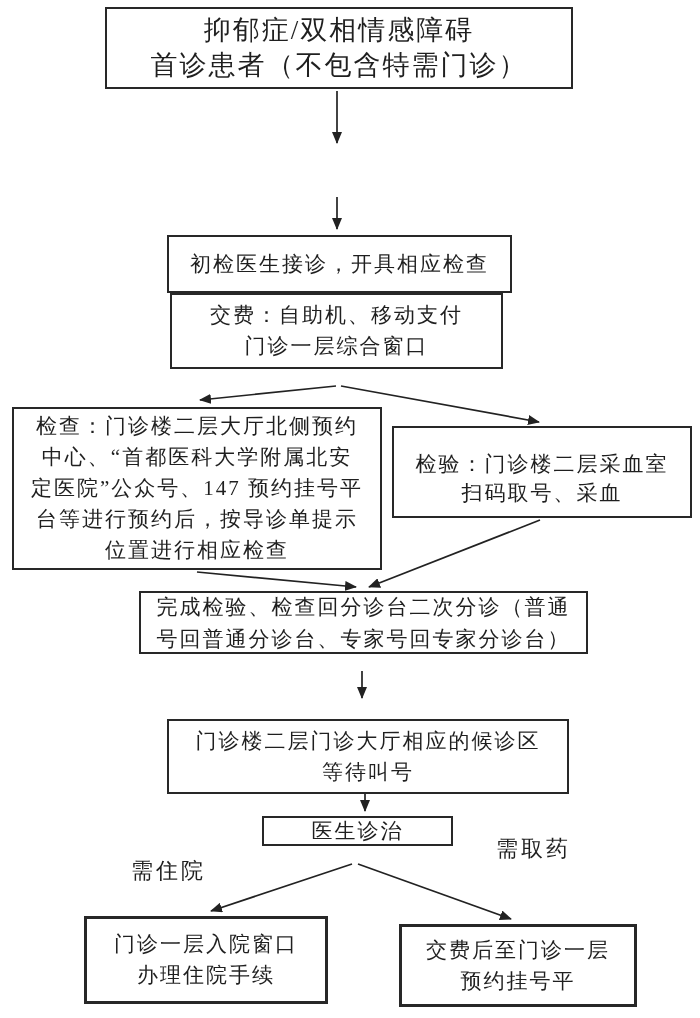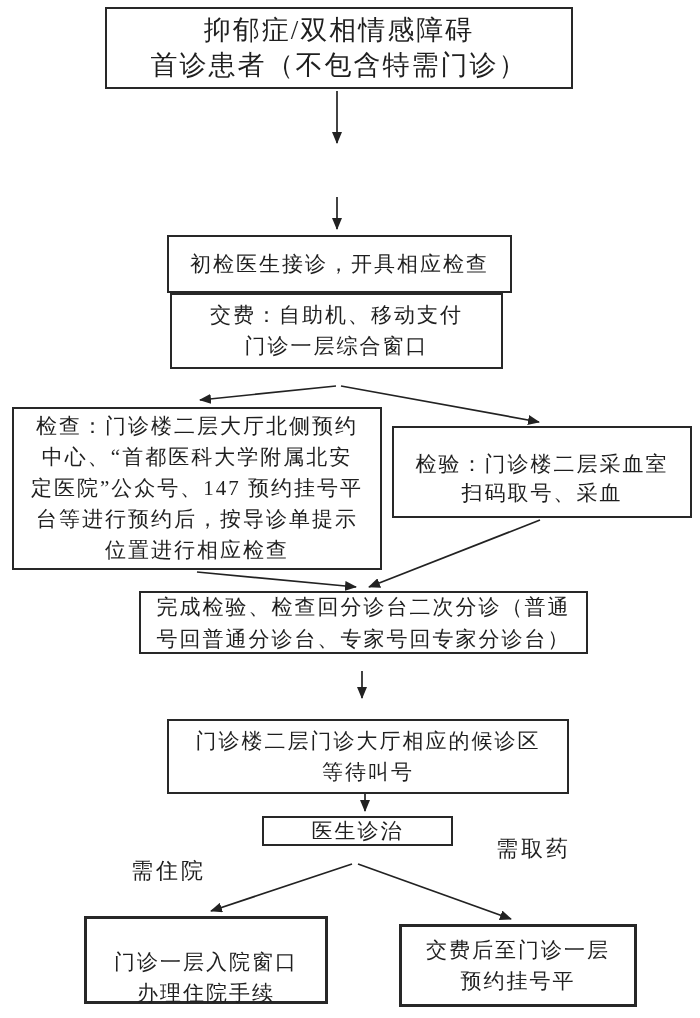--- a/index.html
+++ b/index.html
@@ -82,21 +82,21 @@
 
   <div class="node" style="left:167px;top:703px;width:402px;height:75px;margin-top:16px;">
     <span class="nt">门诊楼二层门诊大厅相应的候诊区
 等待叫号</span>
   </div>
 
   <div class="node" style="left:262px;top:816px;width:191px;height:30px;">
     <span class="nt">医生诊治</span>
   </div>
 
-  <div class="node thick" style="left:84px;top:916px;width:244px;height:88px;align-items:flex-start;padding-top:28px;">
+  <div class="node thick" style="left:84px;top:916px;width:244px;height:88px;align-items:flex-start;padding-top:10px;">
     <span class="nt">门诊一层入院窗口
 办理住院手续</span>
   </div>
 
   <div class="node thick" style="left:399px;top:924px;width:238px;height:83px;">
     <span class="nt">交费后至门诊一层
 预约挂号平</span>
   </div>
 
   <div class="edge-label" style="left:131px;top:856px;">需住院</div>

